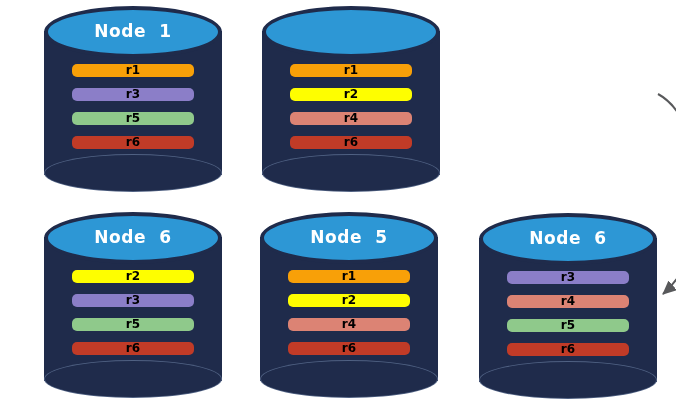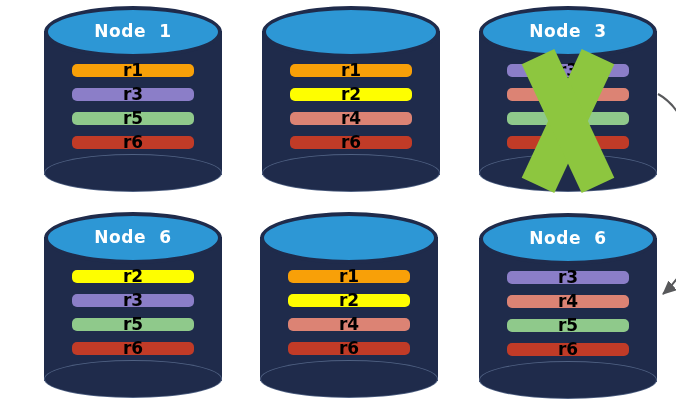--- a/index.html
+++ b/index.html
@@ -46,21 +46,21 @@
     gap: 11px;
     z-index: 2;
   }
   .bar {
     width: 122px; height: 13px;
     border-radius: 5px;
     display: flex; align-items: center; justify-content: center;
   }
   .bar-label {
     color: #000000;
-    font-size: 17px;
+    font-size: 12px;
     font-weight: bold;
     line-height: 13px;
   }
   .x-mark {
     position: absolute; left: 0; top: 0; width: 178px; height: 186px;
     z-index: 5;
     pointer-events: none;
   }
   .x-leg {
     position: absolute;
@@ -122,70 +122,47 @@
         </div>
       <div class="bar" style="background: rgb(220, 131, 116);">
           <span class="bar-label">r4</span>
         </div>
       <div class="bar" style="background: rgb(193, 59, 39);">
           <span class="bar-label">r6</span>
         </div>
     </div>
   </div>
 
-  <div class="node" id="node-3">
-    <div class="cyl-body" style="background: rgb(31, 43, 75);"></div>
-    <div class="cyl-bottom" style="background: rgb(31, 43, 75);"></div>
-    <div class="cyl-top" style="background: rgb(45, 151, 213);"></div>
-    <div class="node-label">Node 3</div>
-    <div class="bars">
+
+  <div class="node" id="node-4">
+    <div class="cyl-body" style="background: rgb(31, 43, 75);"></div>
+    <div class="cyl-bottom" style="background: rgb(31, 43, 75);"></div>
+    <div class="cyl-top" style="background: rgb(45, 151, 213);"></div>
+    <div class="node-label">Node 6</div>
+    <div class="bars">
+      <div class="bar" style="background: rgb(254, 254, 0);">
+          <span class="bar-label">r2</span>
+        </div>
       <div class="bar" style="background: rgb(139, 126, 200);">
           <span class="bar-label">r3</span>
         </div>
-      <div class="bar" style="background: rgb(220, 131, 116);">
-          <span class="bar-label"></span>
-        </div>
-      <div class="bar" style="background: rgb(143, 201, 139);">
-          <span class="bar-label"></span>
-        </div>
-      <div class="bar" style="background: rgb(193, 59, 39);">
-          <span class="bar-label"></span>
-        </div>
-    </div>
-    <div class="x-mark">
-      <div class="x-leg a" style="background: rgb(141, 198, 63);"></div>
-      <div class="x-leg b" style="background: rgb(141, 198, 63);"></div>
-    </div>
-  </div>
-
-  <div class="node" id="node-4">
-    <div class="cyl-body" style="background: rgb(31, 43, 75);"></div>
-    <div class="cyl-bottom" style="background: rgb(31, 43, 75);"></div>
-    <div class="cyl-top" style="background: rgb(45, 151, 213);"></div>
-    <div class="node-label">Node 6</div>
-    <div class="bars">
-      <div class="bar" style="background: rgb(254, 254, 0);">
-          <span class="bar-label">r2</span>
-        </div>
-      <div class="bar" style="background: rgb(139, 126, 200);">
-          <span class="bar-label">r3</span>
-        </div>
       <div class="bar" style="background: rgb(143, 201, 139);">
           <span class="bar-label">r5</span>
         </div>
       <div class="bar" style="background: rgb(193, 59, 39);">
           <span class="bar-label">r6</span>
         </div>
     </div>
   </div>
 
   <div class="node" id="node-5">
     <div class="cyl-body" style="background: rgb(31, 43, 75);"></div>
     <div class="cyl-bottom" style="background: rgb(31, 43, 75);"></div>
     <div class="cyl-top" style="background: rgb(45, 151, 213);"></div>
+    <div class="node-label">Node 5</div>
     <div class="bars">
       <div class="bar" style="background: rgb(248, 160, 8);">
           <span class="bar-label">r1</span>
         </div>
       <div class="bar" style="background: rgb(254, 254, 0);">
           <span class="bar-label">r2</span>
         </div>
       <div class="bar" style="background: rgb(220, 131, 116);">
           <span class="bar-label">r4</span>
         </div>

